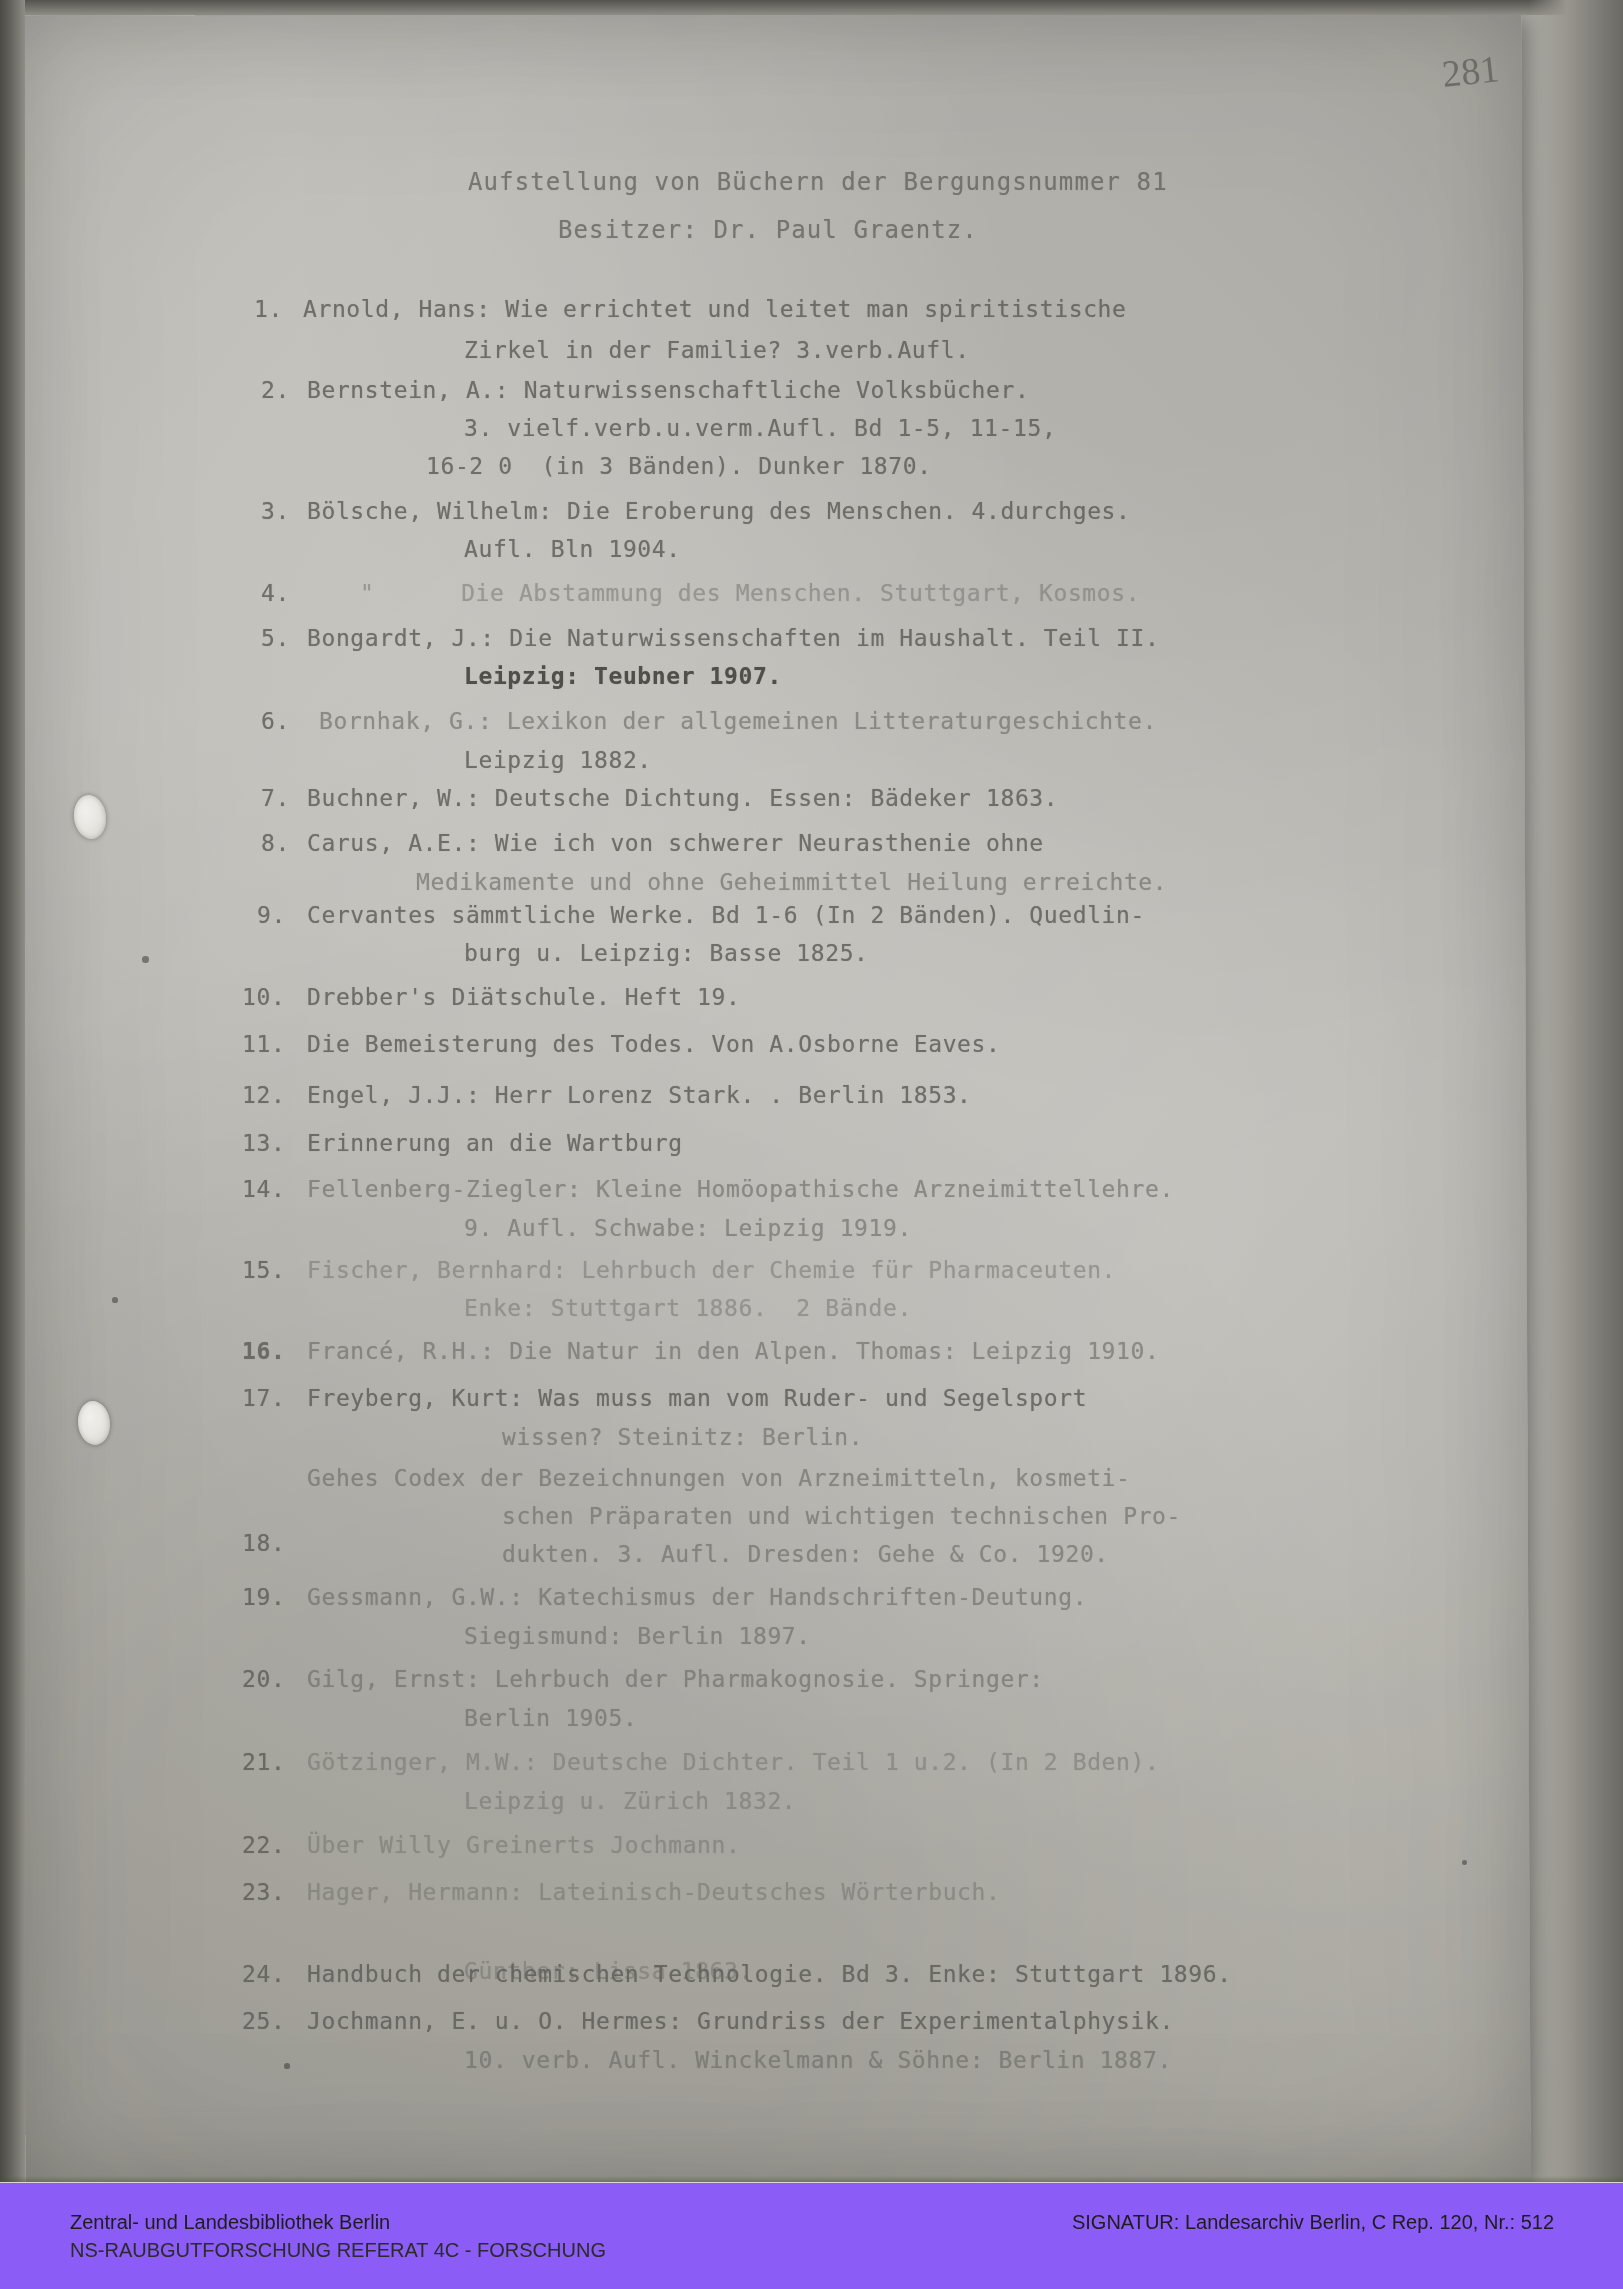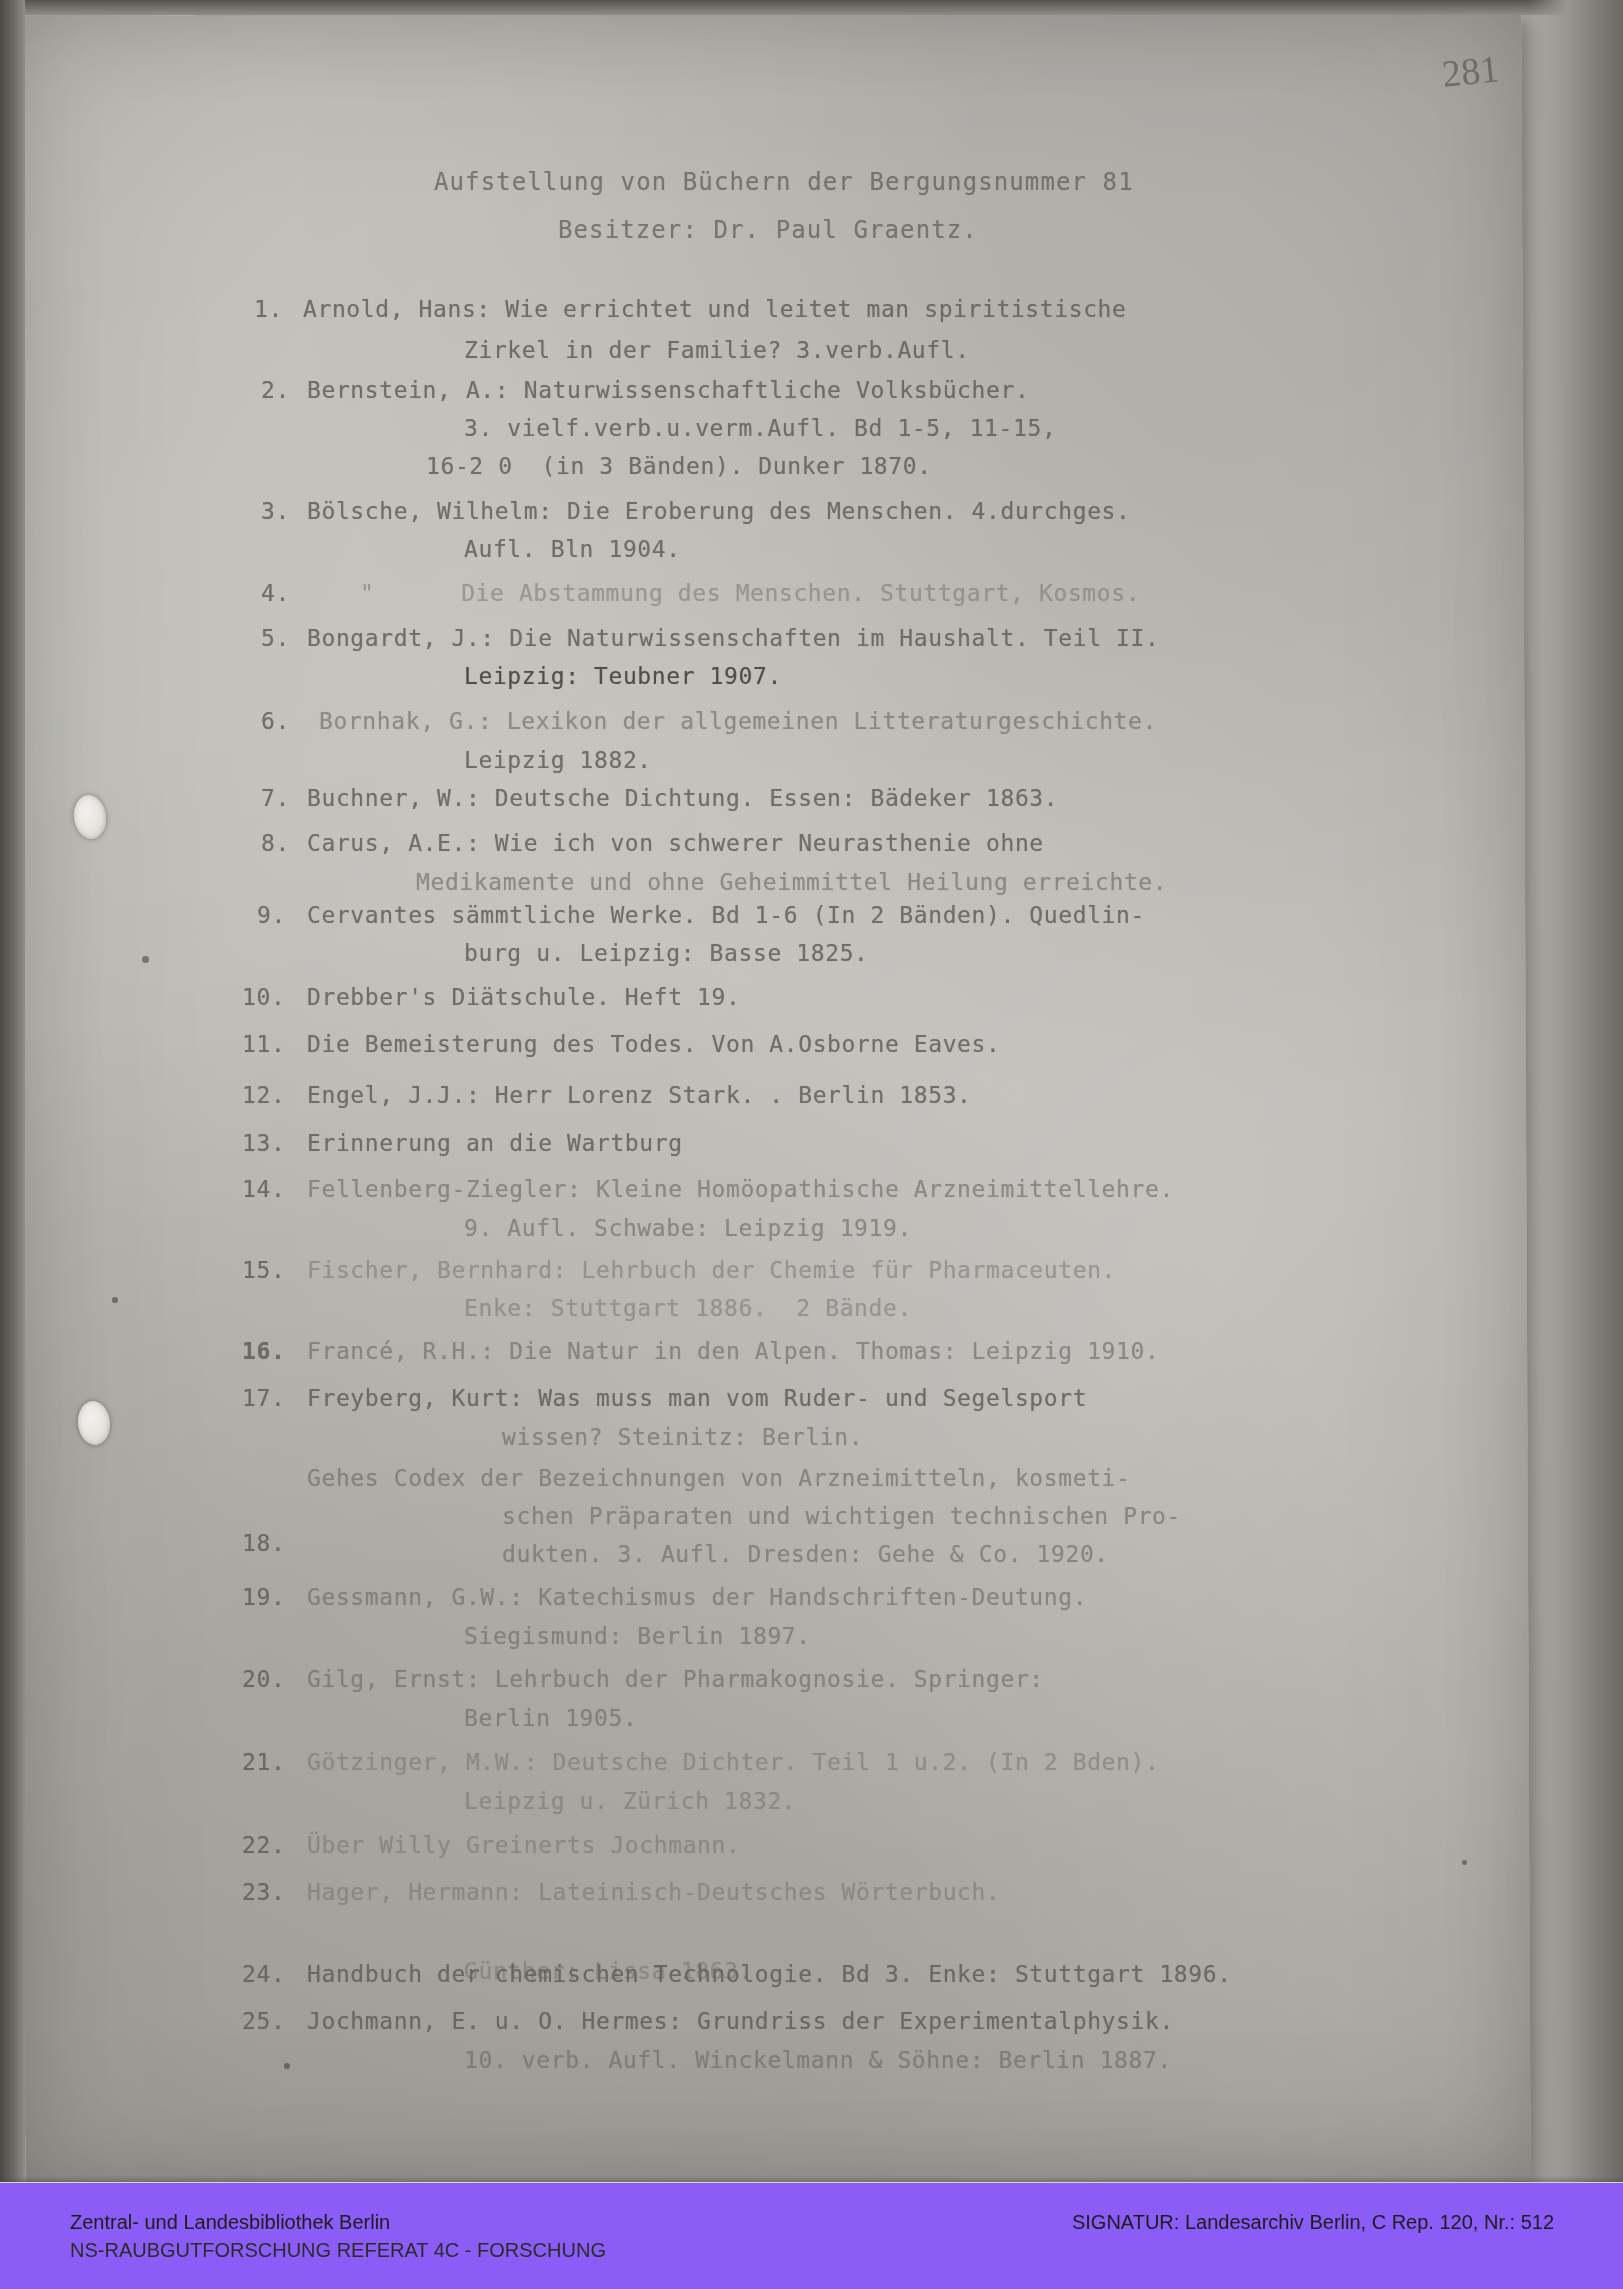--- a/index.html
+++ b/index.html
@@ -110,21 +110,21 @@
   .ln {
     position: absolute;
     white-space: pre;
     font-size: 23px;
     letter-spacing: 0.6px;
     line-height: 1;
     opacity: .82;
   }
   .ln.faint  { opacity: .62; color: #6b6964; }
   .ln.fainter{ opacity: .50; color: #706e69; }
-  .ln.strong { opacity: .95; color: #4b4944; }
+  .ln.strong { opacity: .95; color: #4b4944; font-weight: bold; }
 
   .title-line { font-size: 24px; letter-spacing: 1.1px; opacity: .72; }
 
   .pagenum {
     position: absolute;
     right: 125px; top: 49px;
     font-family: "Liberation Serif", serif;
     font-size: 38px;
     color: #63615c;
     transform: rotate(-6deg);
@@ -175,21 +175,21 @@
 
   <div class="speck" style="left:142px;top:956px;width:6.6px;height:6.6px;"></div>
   <div class="speck" style="left:112px;top:1297px;width:5.7px;height:5.7px;"></div>
   <div class="speck" style="left:1462px;top:1860px;width:4.7px;height:4.7px;"></div>
   <div class="speck" style="left:284px;top:2063px;width:5.7px;height:5.7px;"></div>
 
   <div class="pagenum">281</div>
 
   <div id="typescript">
 
-    <div class="ln title-line" style="left:434px;top:170px;">Aufstellung von Büchern der Bergungsnummer 81</div>
+    <div class="ln title-line" style="left:468px;top:170px;">Aufstellung von Büchern der Bergungsnummer 81</div>
     <div class="ln title-line" style="left:558px;top:218px;">Besitzer: Dr. Paul Graentz.</div>
 
     <div class="ln" style="left:254px;top:298px;">1.</div>
     <div class="ln" style="left:303px;top:298px;">Arnold, Hans: Wie errichtet und leitet man spiritistische</div>
     <div class="ln" style="left:464px;top:339px;">Zirkel in der Familie? 3.verb.Aufl.</div>
 
     <div class="ln" style="left:261px;top:379px;">2.</div>
     <div class="ln" style="left:307px;top:379px;">Bernstein, A.: Naturwissenschaftliche Volksbücher.</div>
     <div class="ln" style="left:464px;top:417px;">3. vielf.verb.u.verm.Aufl. Bd 1-5, 11-15,</div>
     <div class="ln" style="left:426px;top:455px;">16-2 0  (in 3 Bänden). Dunker 1870.</div>

